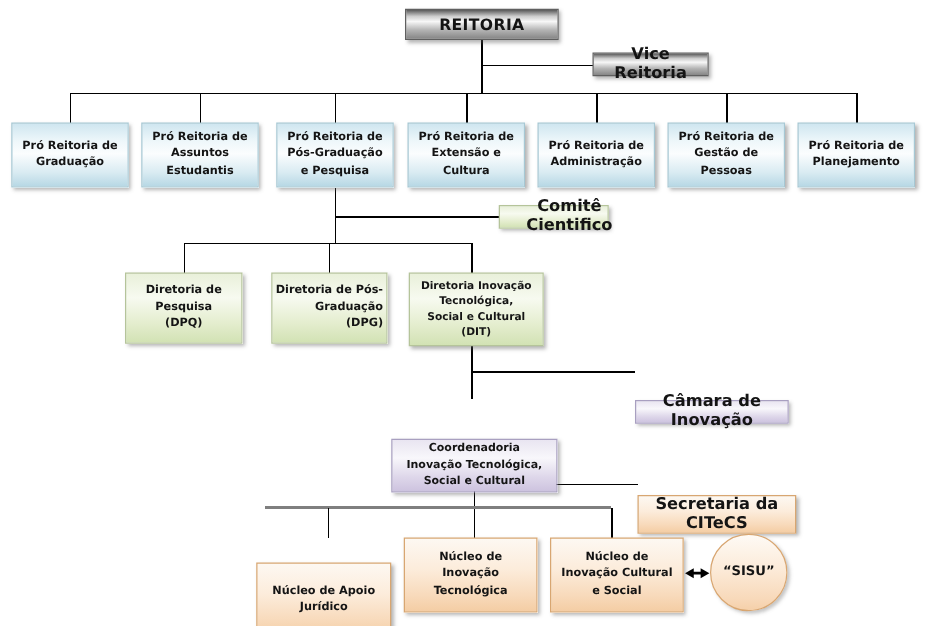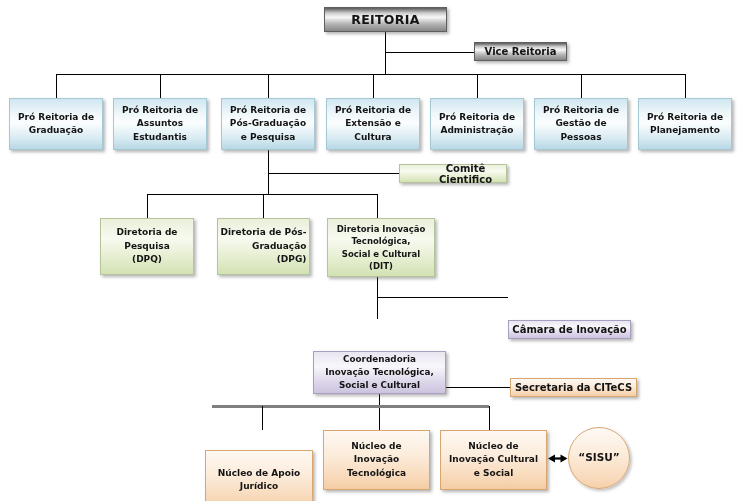--- a/index.html
+++ b/index.html
@@ -34,21 +34,21 @@
   .purple{
     background:linear-gradient(180deg,#e9e5f1 0%,#f8f7fb 35%,#ded7ea 72%,#cdc3df 100%);
     border:1px solid #a89fc0;
     margin-top:32px;
   }
   .orange{
     background:linear-gradient(180deg,#fdf8f2 0%,#fcecdb 42%,#f8dabb 78%,#f4cda4 100%);
     border:1px solid #d8a671;
   }
   .root{font-size:12.5px;line-height:1.2;letter-spacing:0.3px;}
-  .callout{font-size:10px;line-height:1.1;}
+  .callout{font-size:13px;line-height:1.1;}
   .dit{font-size:8.5px;line-height:1.45;}
   .circle{
     border-radius:50%;
     background:linear-gradient(180deg,#fefaf5 0%,#fcebd9 45%,#f8d9ba 85%,#f5d0a9 100%);
     border:1px solid #d8a671;
     font-size:10.5px;
     font-family:"DejaVu Sans","Liberation Sans",sans-serif;
     box-shadow:2px 2px 3px rgba(90,90,90,0.35);
   }
 </style>
@@ -101,40 +101,40 @@
 Extensão e
 Cultura</div>
   <div class="box blue" style="left:430px;top:98px;width:94px;height:52px;">Pró Reitoria de
 Administração</div>
   <div class="box blue" style="left:534px;top:98px;width:94px;height:52px;">Pró Reitoria de
 Gestão de
 Pessoas</div>
   <div class="box blue" style="left:638px;top:98px;width:94px;height:52px;">Pró Reitoria de
 Planejamento</div>
 
-  <div class="box green callout" style="left:399px;top:164px;width:108px;height:19px;padding-left:25px;">Comitê Cientifico</div>
+  <div class="box green callout" style="left:399px;top:164px;width:88px;height:19px;padding-left:25px;">Comitê Cientifico</div>
 
   <div class="box green" style="left:100px;top:218px;width:94px;height:57px;">Diretoria de
 Pesquisa
 (DPQ)</div>
   <div class="box green" style="left:217px;top:218px;width:93px;height:57px;text-align:right;">Diretoria de Pós-
 Graduação
 (DPG)</div>
   <div class="box green dit" style="left:327px;top:218px;width:108px;height:59px;">Diretoria Inovação
 Tecnológica,
 Social e Cultural
 (DIT)</div>
 
   <div class="box purple callout" style="left:508px;top:288px;width:123px;height:19px;">Câmara de Inovação</div>
 
   <div class="box purple" style="left:313px;top:319px;width:133px;height:43px;line-height:1.45;font-size:8.8px;text-align:center;">Coordenadoria
 Inovação Tecnológica,
 Social e Cultural</div>
 
-  <div class="box orange callout" style="left:510px;top:378px;width:127px;height:19px;">Secretaria da CITeCS</div>
+  <div class="box orange callout" style="left:510px;top:396px;width:127px;height:31px;">Secretaria da CITeCS</div>
 
   <div class="box orange" style="left:205px;top:430px;width:108px;height:60px;margin-top:20px;">Núcleo de Apoio
 Jurídico</div>
   <div class="box orange" style="left:323px;top:430px;width:107px;height:60px;">Núcleo de
 Inovação
 Tecnológica</div>
   <div class="box orange" style="left:440px;top:430px;width:107px;height:60px;">Núcleo de
 Inovação Cultural
 e Social</div>
 

